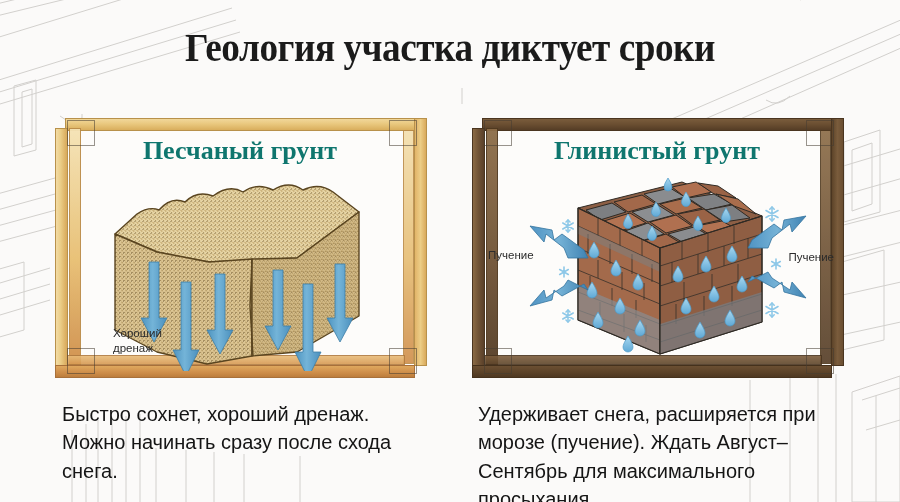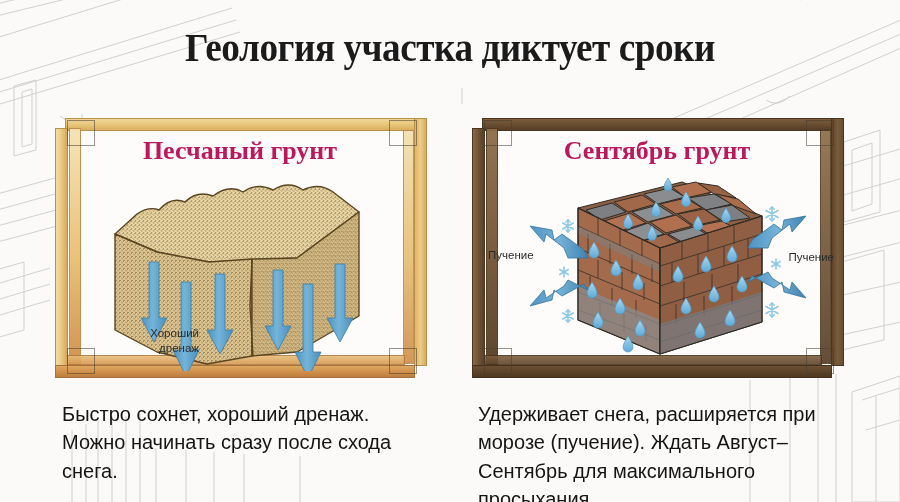--- a/index.html
+++ b/index.html
@@ -98,38 +98,38 @@
   .panel-right .j-bl{left:22px;bottom:12px;width:26px;height:24px;}
   .panel-right .j-br{right:18px;bottom:12px;width:26px;height:24px;}
 
   
   .panel-heading{
     position:absolute;left:0;right:0;top:28px;
     text-align:center;
     font-family:"Liberation Serif", serif;
     font-weight:bold;
     font-size:26px;
-    color:#be185d;
+    color:#0f766e;
     z-index:6;
     text-shadow:0 1px 0 rgba(255,255,255,.6);
   }
 
   
   .illus{position:absolute;z-index:6;}
   .illus-left{left:52px;top:58px;width:290px;height:205px;}
   .illus-right{left:38px;top:56px;width:320px;height:208px;}
 
   
   .annot{
     position:absolute;z-index:8;
     font-family:"Liberation Sans", sans-serif;
     font-size:11.5px;
     color:#2b2b2b;
     line-height:1.28;
-    text-align:right;
+    text-align:left;
     white-space:pre-line;
   }
   .annot-drainage{left:68px;top:218px;width:86px;}
   .annot-heave-left{left:26px;top:140px;width:66px;text-align:left;}
   .annot-heave-right{right:18px;top:142px;width:68px;text-align:right;}
 
   
   .caption{
     position:absolute;z-index:7;
     font-family:"Liberation Sans", sans-serif;
@@ -301,21 +301,21 @@
     <div class="beam beam-left2"></div>
     <div class="beam beam-right"></div>
     <div class="beam beam-right2"></div>
     <div class="beam beam-bottom"></div>
     <div class="beam beam-bottom2"></div>
     <div class="joint j-tl"></div>
     <div class="joint j-tr"></div>
     <div class="joint j-bl"></div>
     <div class="joint j-br"></div>
 
-    <div class="panel-heading">Сентябрь грунт</div>
+    <div class="panel-heading">Глинистый грунт</div>
 
     <svg class="illus illus-right" viewBox="0 0 320 208" xmlns="http://www.w3.org/2000/svg">
       <defs>
         <linearGradient id="heaveArr" x1="0" y1="0" x2="1" y2="0">
           <stop offset="0%" stop-color="#4f93c3"></stop>
           <stop offset="50%" stop-color="#75b2d6"></stop>
           <stop offset="100%" stop-color="#3f82b2"></stop>
         </linearGradient>
         <linearGradient id="dropG" x1="0" y1="0" x2="0" y2="1">
           <stop offset="0%" stop-color="#a9d8f0"></stop>

